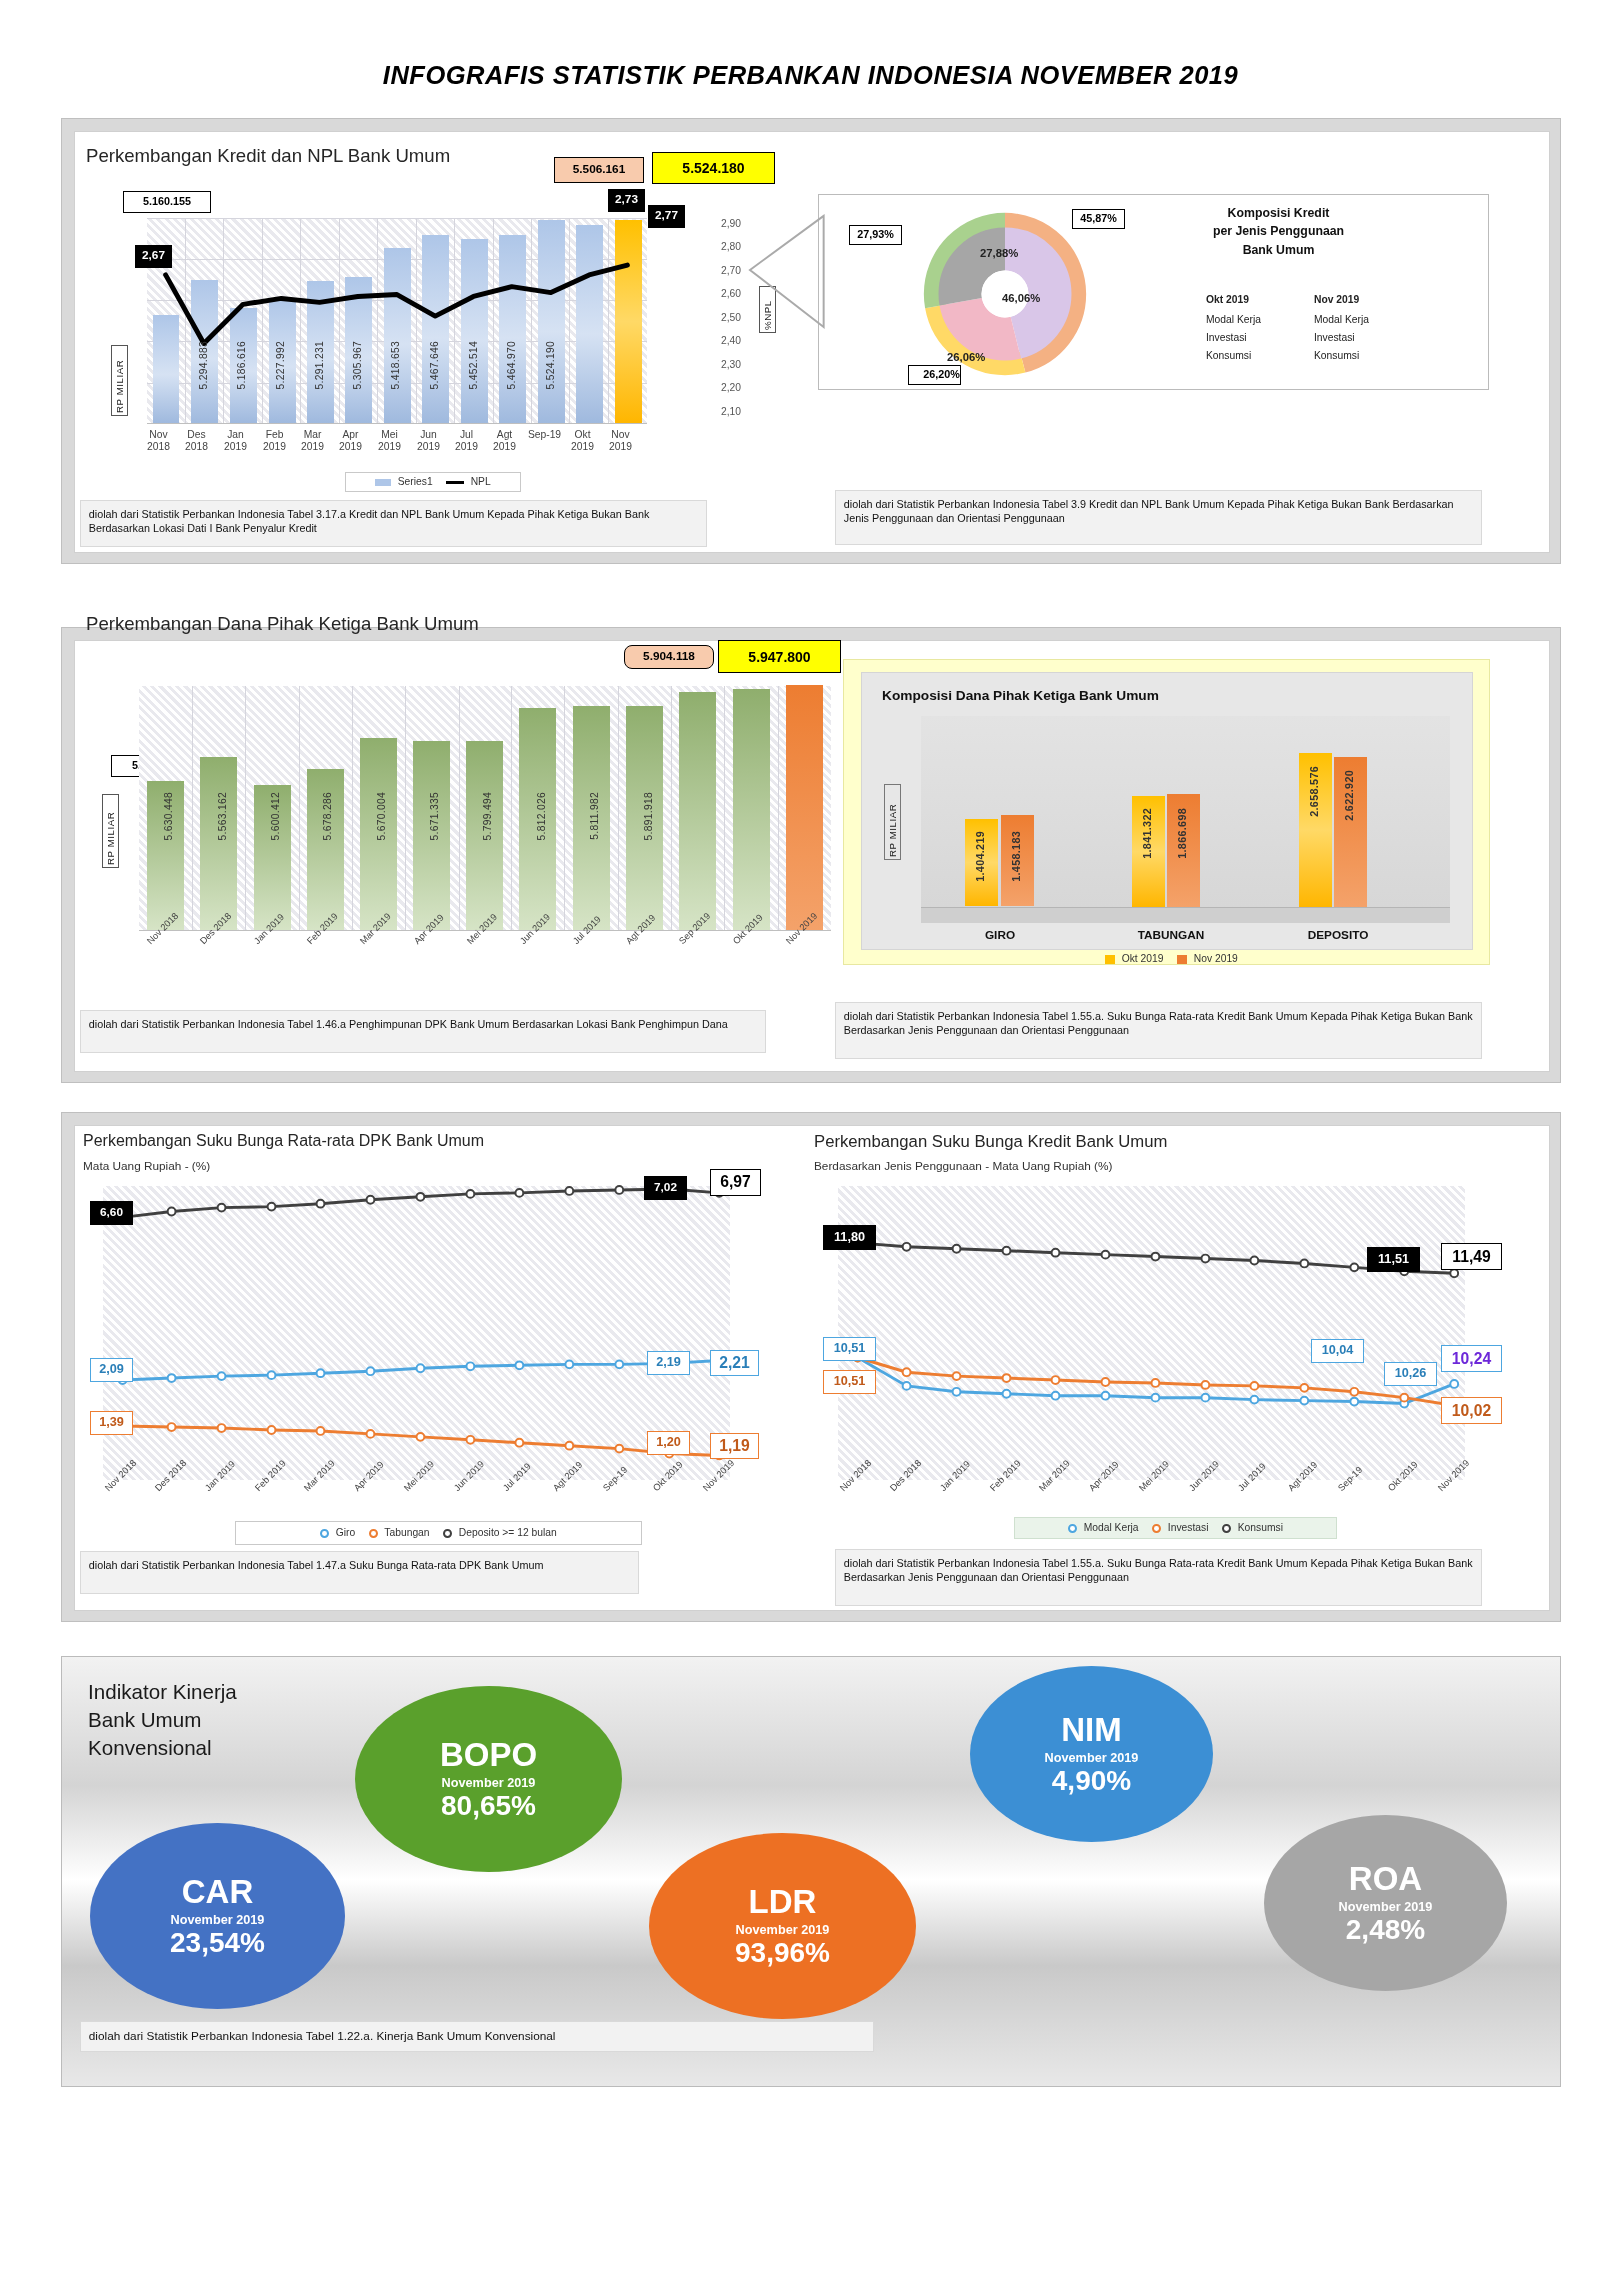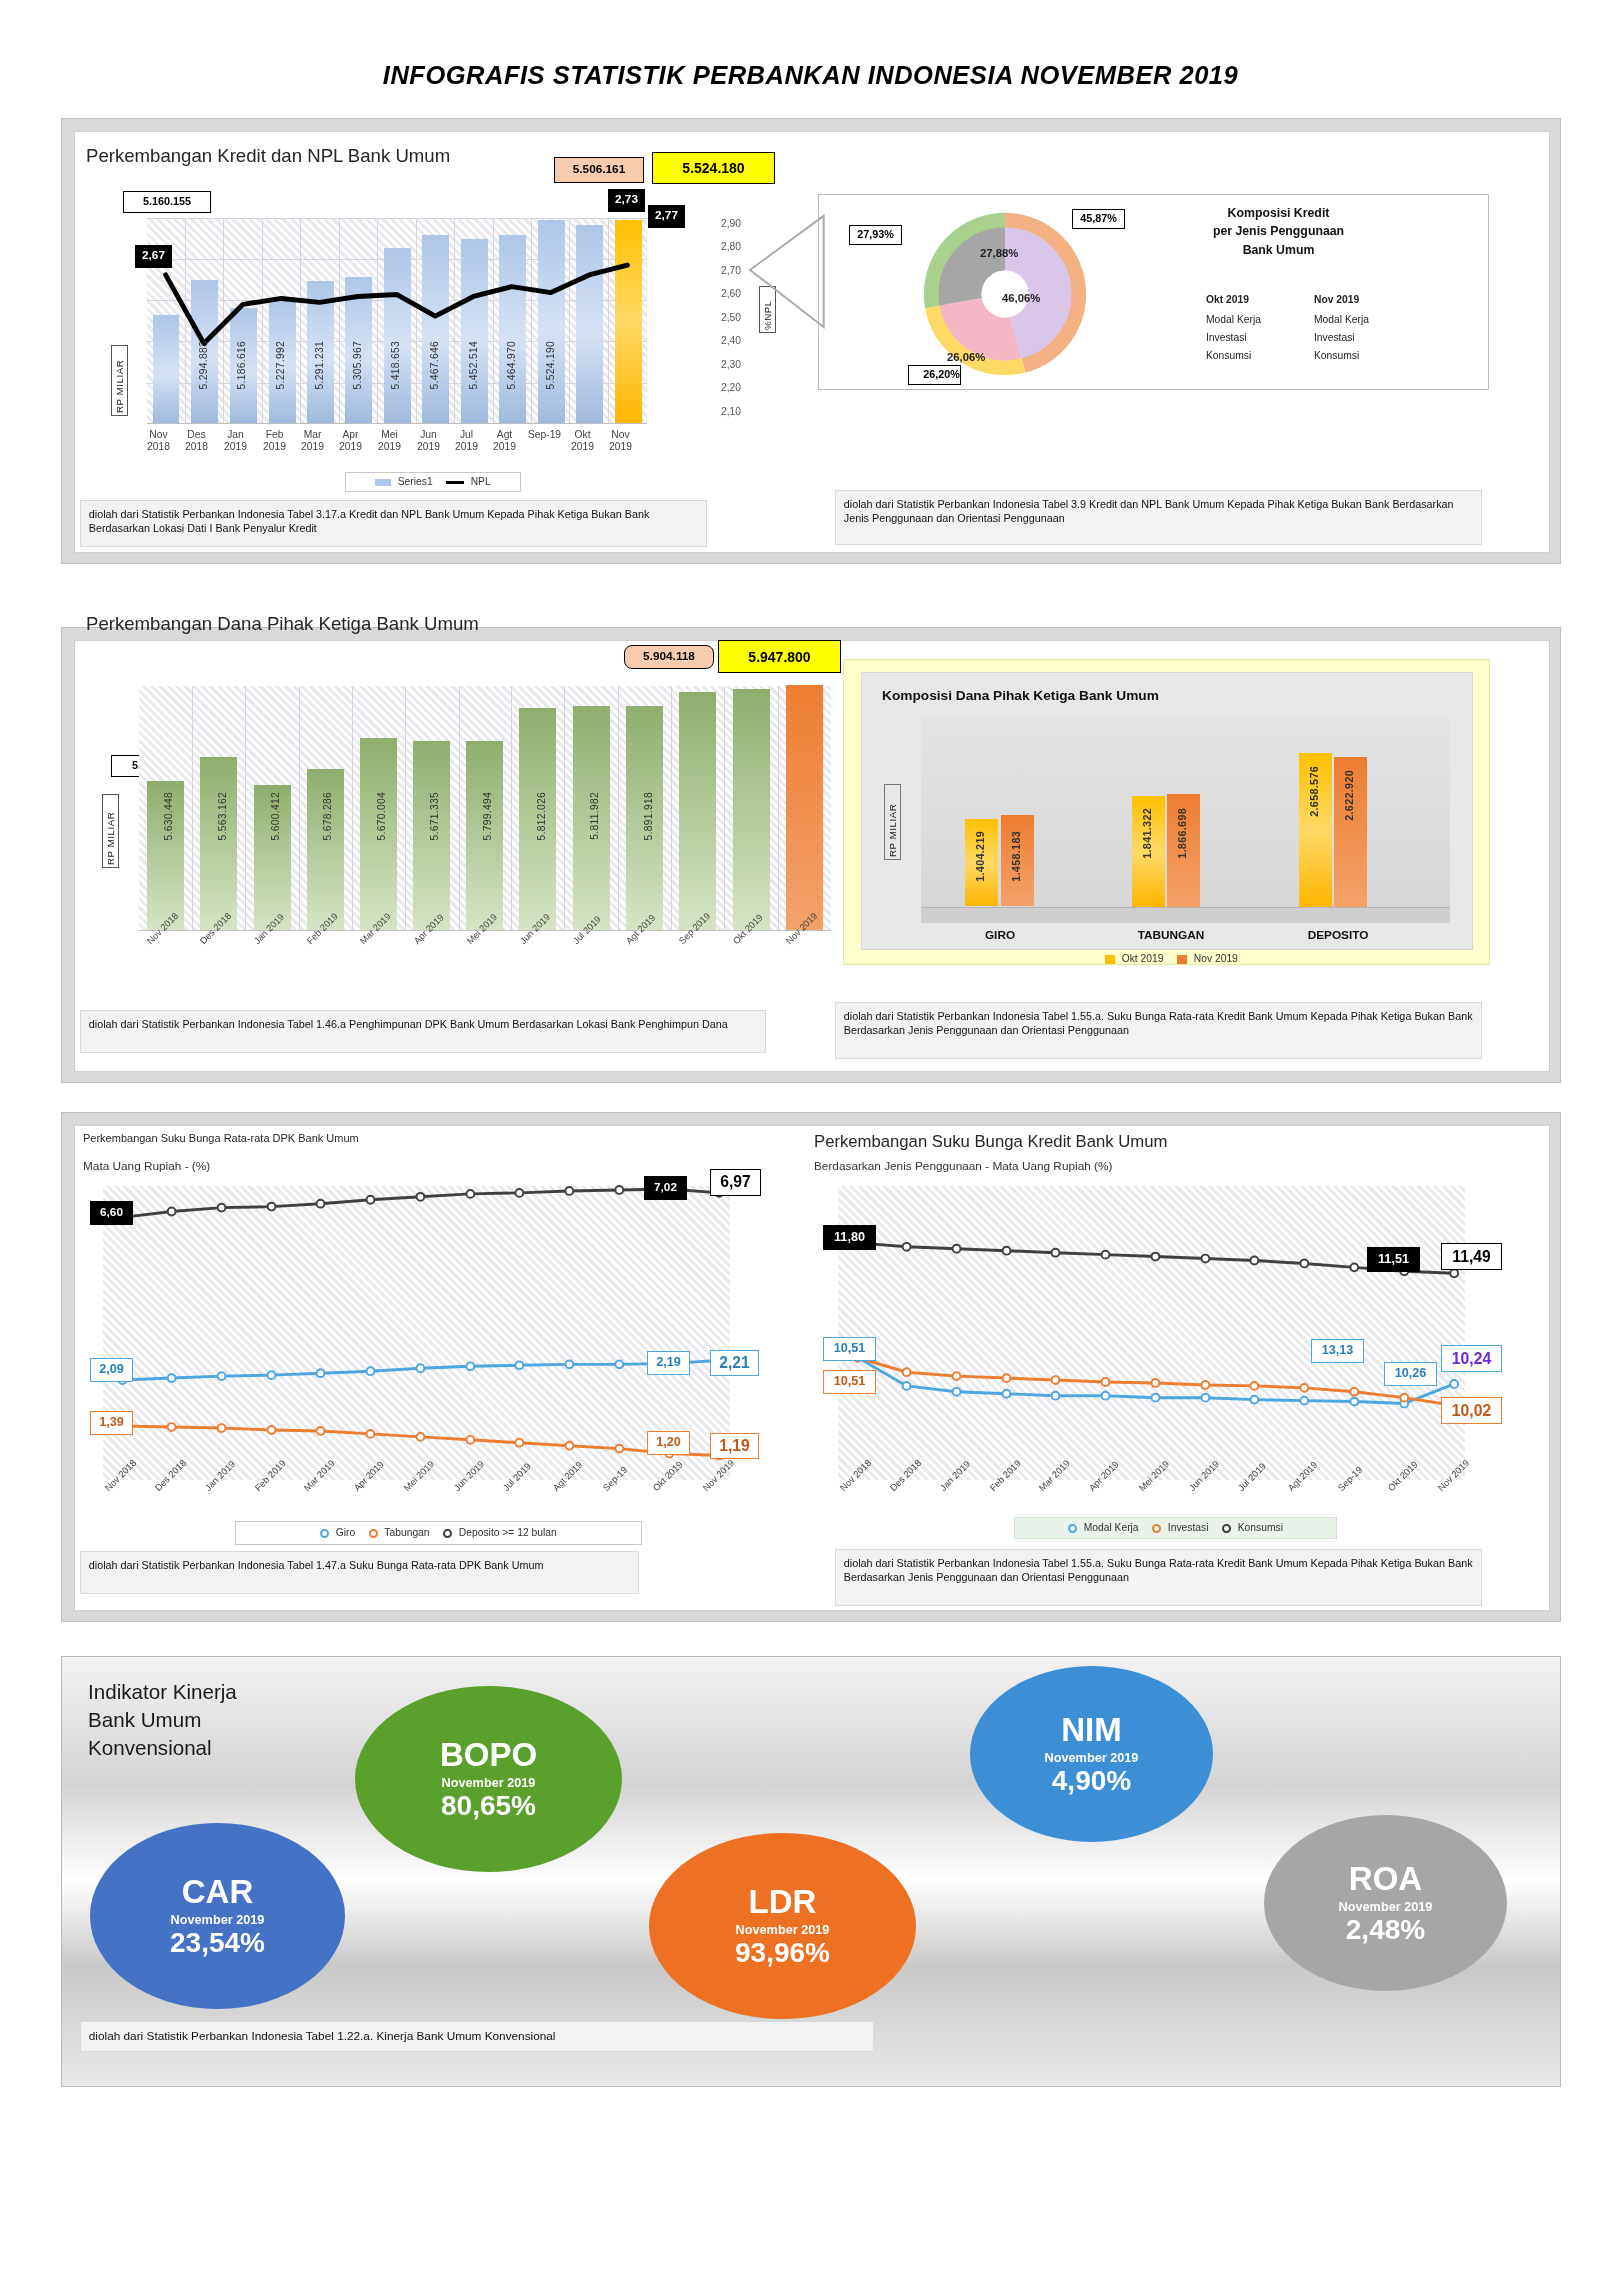--- a/index.html
+++ b/index.html
@@ -423,21 +423,21 @@
     <span class="sw" style="background:#ed7d31;width:9.8px;height:9.8px;"></span>
     <span>Nov 2019</span></span>
 </div>
 
 <div class="source-box" style="left:835px; top:1002px; width:647px; height:57px;">diolah dari Statistik Perbankan Indonesia Tabel 1.55.a. Suku Bunga Rata-rata Kredit Bank Umum Kepada Pihak Ketiga Bukan Bank Berdasarkan Jenis Penggunaan dan Orientasi Penggunaan</div>
 
 <div class="panel" style="left:61px; top:1112px; width:1500px; height:510px;">
   <div class="panel-inner" style="left:11.8px; top:11.8px; width:1476px; height:486px;"></div>
 </div>
 
-<div class="card-title" style="position:absolute; left:83px; top:1132px; font-size:11px;text-align:center;">Perkembangan Suku Bunga Rata-rata DPK Bank Umum</div>
+<div class="card-title" style="position:absolute; left:83px; top:1132px; font-size:16px;text-align:center;">Perkembangan Suku Bunga Rata-rata DPK Bank Umum</div>
 <div class="card-sub" style="position:absolute; left:83px; top:1159px;">Mata Uang Rupiah - (%)</div>
 
 <div class="plot" style="left:103px; top:1186px; width:627px; height:294px; border:none;"></div>
 
 <svg style="position:absolute; left:103px; top:1186px; width:627px; height:294px;" viewBox="0 0 640 300">
 
   <polyline fill="none" stroke="#404040" stroke-width="3" points="20,32 70,26 121,22 172,21 222,18 273,14 324,11 375,8 425,7 476,5 527,4 578,3 629,7"></polyline>
 
   <polyline fill="none" stroke="#4da6e0" stroke-width="3" points="20,198 70,196 121,194 172,193 222,191 273,189 324,186 375,184 425,183 476,182 527,182 578,181 629,178"></polyline>
 
@@ -586,21 +586,21 @@
       <circle cx="578" cy="216" r="4"></circle>
       <circle cx="629" cy="224" r="4"></circle>
   </g>
 </svg>
 
 <div class="cal black" style="left:823px; top:1225px; width:53px; height:24.5px; font-size:12.7px;">11,80</div>
 <div class="cal black" style="left:1367px; top:1247px; width:53px; height:24.5px; font-size:12.7px;">11,51</div>
 <div class="cal" style="left:1441px; top:1243px; width:61px; height:27.4px; background:#fff; color:#000; font-size:15.7px;">11,49</div>
 
 <div class="cal" style="left:823px; top:1337px; width:53px; height:23.5px; background:#fff; color:#2a7fb8; border-color:#4da6e0; font-size:12.7px;">10,51</div>
-<div class="cal" style="left:1311px; top:1339px; width:53px; height:23.5px; background:#fff; color:#2a7fb8; border-color:#4da6e0; font-size:12.7px;">13,13</div>
+<div class="cal" style="left:1311px; top:1339px; width:53px; height:23.5px; background:#fff; color:#2a7fb8; border-color:#4da6e0; font-size:12.7px;">10,04</div>
 <div class="cal" style="left:1384px; top:1362px; width:53px; height:23.5px; background:#fff; color:#2a7fb8; border-color:#4da6e0; font-size:12.7px;">10,26</div>
 <div class="cal" style="left:1441px; top:1345px; width:61px; height:27.4px; background:#fff; color:#6d28d9; border-color:#4da6e0; font-size:15.7px;">10,24</div>
 
 <div class="cal" style="left:823px; top:1370px; width:53px; height:23.5px; background:#fff; color:#c05a1a; border-color:#ed7d31; font-size:12.7px;">10,51</div>
 <div class="cal" style="left:1441px; top:1397px; width:61px; height:27.4px; background:#fff; color:#c05a1a; border-color:#ed7d31; font-size:15.7px;">10,02</div>
 
 <div class="xlab-rot" style="left:838px; top:1486px;">Nov 2018</div>
 <div class="xlab-rot" style="left:888px; top:1486px;">Des 2018</div>
 <div class="xlab-rot" style="left:938px; top:1486px;">Jan 2019</div>
 <div class="xlab-rot" style="left:988px;top:1486px;">Feb 2019</div>

